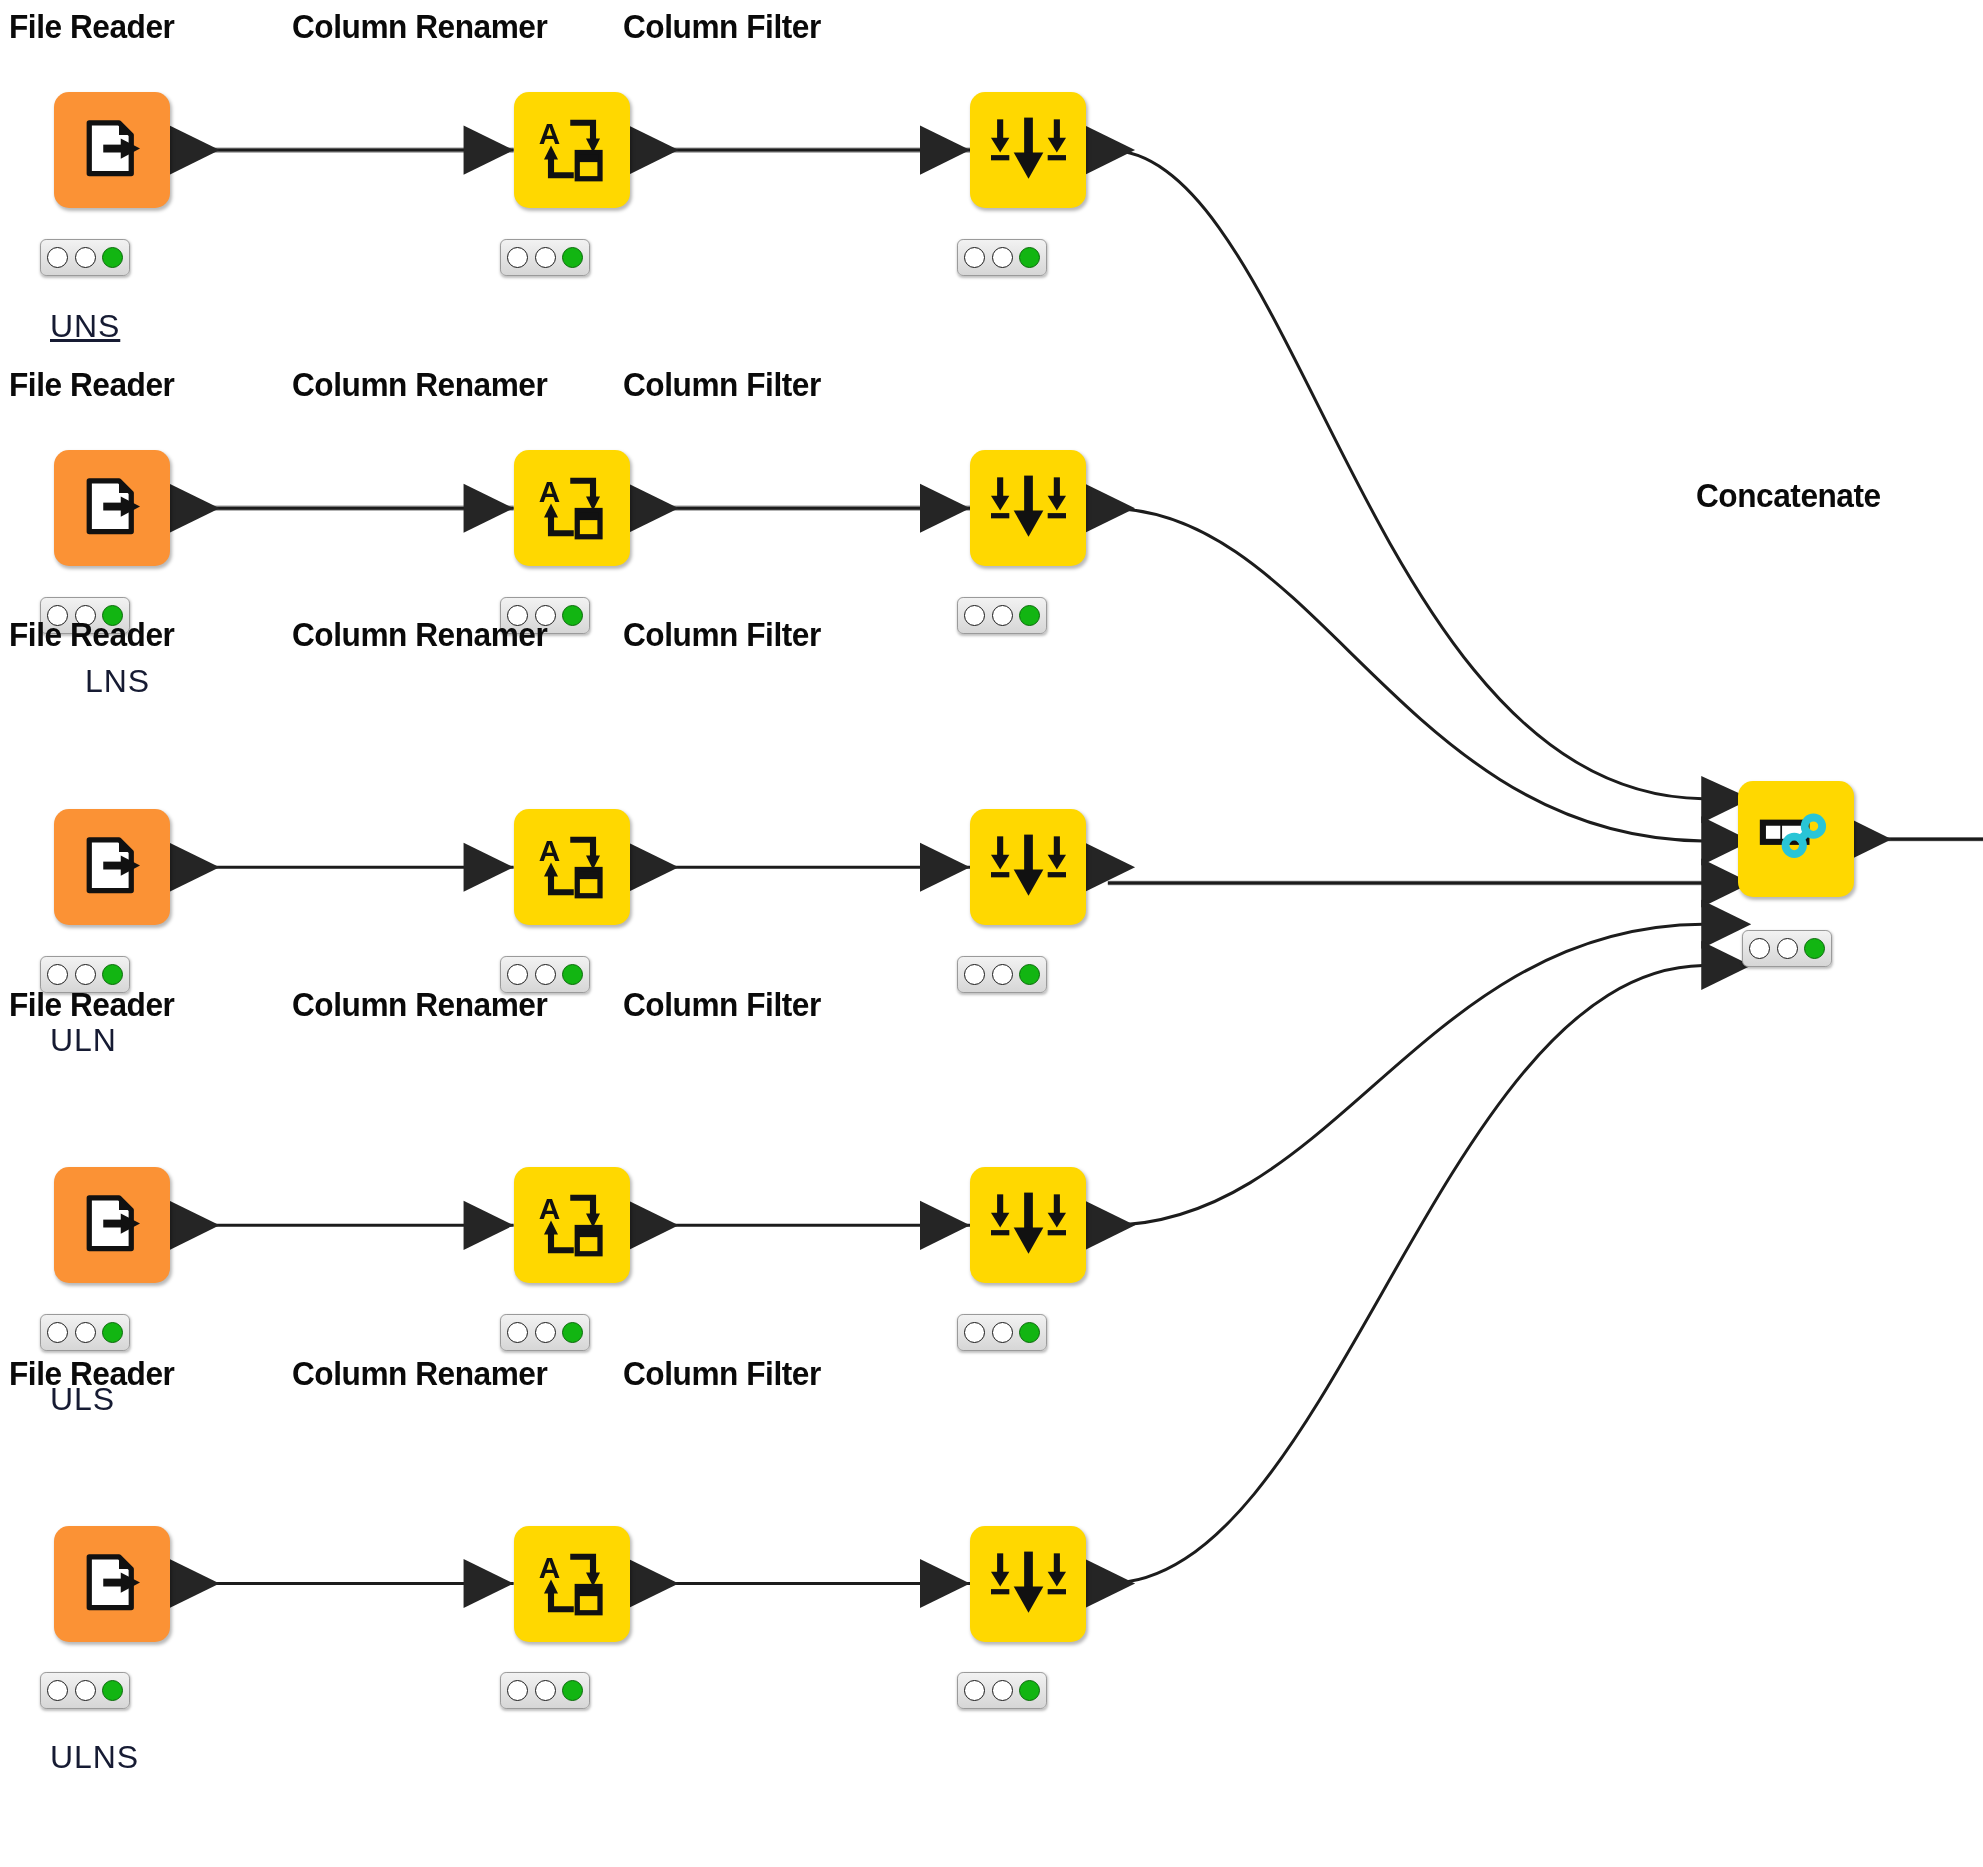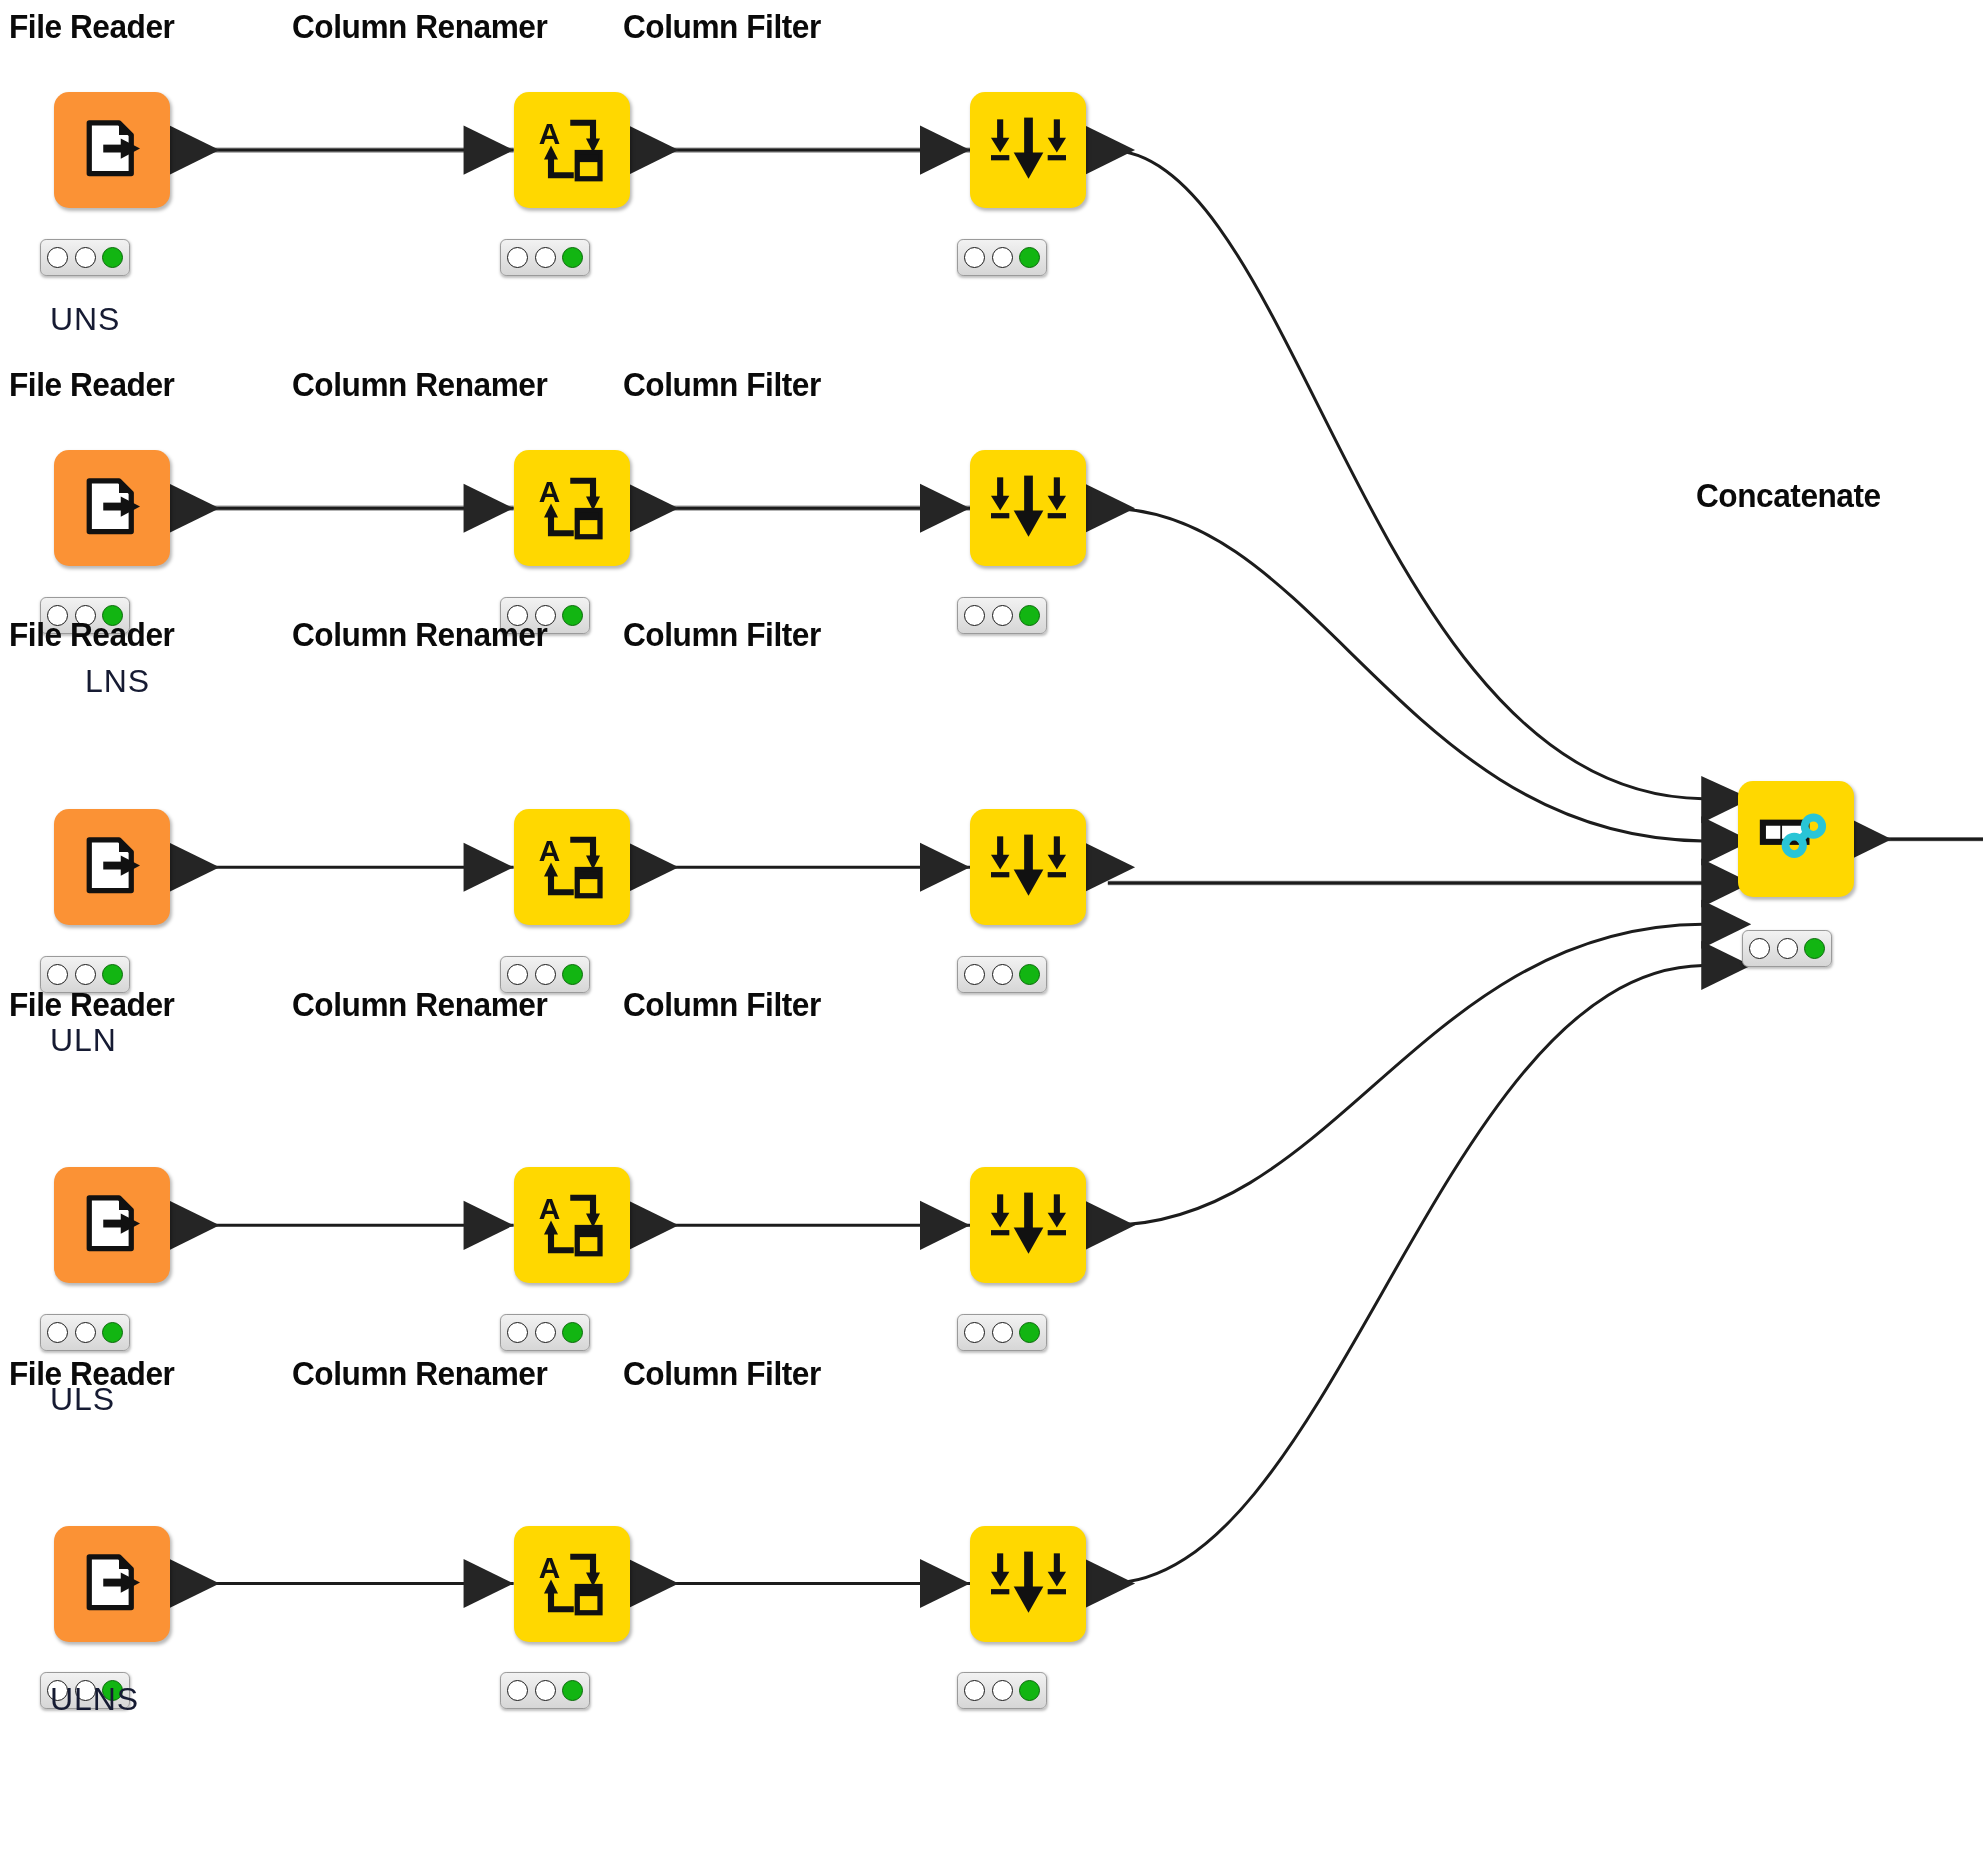--- a/index.html
+++ b/index.html
@@ -150,21 +150,21 @@
           <rect x="30" y="35" width="26" height="9" fill="#111"></rect>
           <polygon points="50,28 72,39.5 50,51" fill="#111"></polygon>
         </svg>
       </span>
     </div>
     <div class="tl" style="left:40px;top:239px;">
       <span class="bulb"></span>
       <span class="bulb"></span>
       <span class="bulb green"></span>
     </div>
-    <div class="node-label" style="left:50px;top:303px;">UNS</div>
+    <div class="node-label" style="left:50px;top:310px;text-decoration:underline;">UNS</div>
 
     <div class="node-title" style="left:292px;top:8.8px;">Column Renamer</div>
     <div class="node-box yellow" style="left:514px;top:92px;">
       <span>
         <svg width="74" height="70" viewBox="0 0 84 80">
           <text x="4" y="34" font-family="'Liberation Sans',sans-serif" font-size="34" font-weight="bold" fill="#111">A</text>
           <path d="M40 10 H66 V30" fill="none" stroke="#111" stroke-width="7" stroke-linejoin="miter"></path>
           <polygon points="58,28 74,28 66,44" fill="#111"></polygon>
           <path d="M44 70 H18 V50" fill="none" stroke="#111" stroke-width="7" stroke-linejoin="miter"></path>
           <polygon points="10,52 26,52 18,36" fill="#111"></polygon>
@@ -394,21 +394,21 @@
           <rect x="30" y="35" width="26" height="9" fill="#111"></rect>
           <polygon points="50,28 72,39.5 50,51" fill="#111"></polygon>
         </svg>
       </span>
     </div>
     <div class="tl" style="left:40px;top:1672px;">
       <span class="bulb"></span>
       <span class="bulb"></span>
       <span class="bulb green"></span>
     </div>
-    <div class="node-label" style="left:50px;top:1683px;">ULNS</div>
+    <div class="node-label" style="left:50px;top:1741px;">ULNS</div>
 
     <div class="node-title" style="left:292px;top:1356px;">Column Renamer</div>
     <div class="node-box yellow" style="left:514px;top:1526px;">
       <span>
         <svg width="74" height="70" viewBox="0 0 84 80">
           <text x="4" y="34" font-family="'Liberation Sans',sans-serif" font-size="34" font-weight="bold" fill="#111">A</text>
           <path d="M40 10 H66 V30" fill="none" stroke="#111" stroke-width="7"></path>
           <polygon points="58,28 74,28 66,44" fill="#111"></polygon>
           <path d="M44 70 H18 V50" fill="none" stroke="#111" stroke-width="7"></path>
           <polygon points="10,52 26,52 18,36" fill="#111"></polygon>

